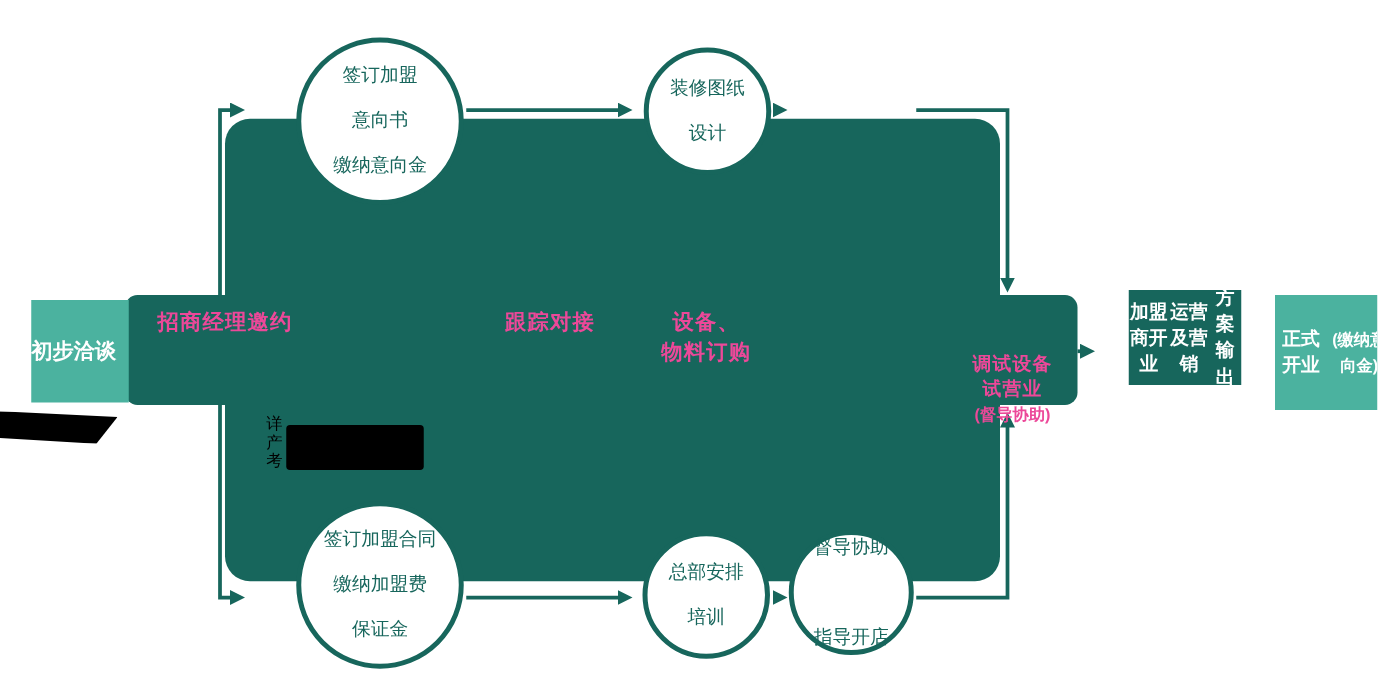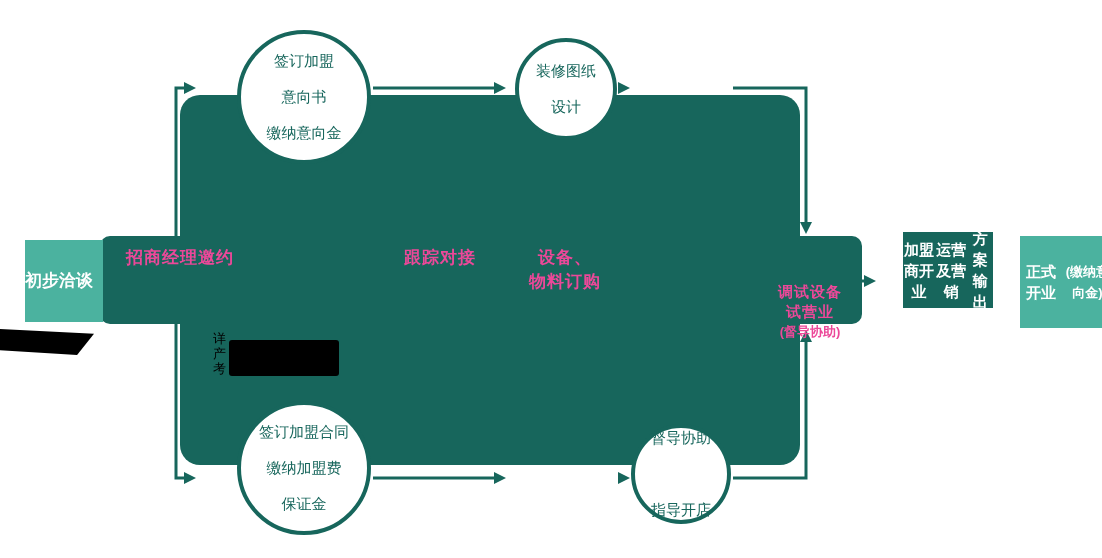--- a/index.html
+++ b/index.html
@@ -96,20 +96,24 @@
   <div class="abs circle" style="left:515px;top:38px;width:102px;height:102px;">
     <span class="l">装修图纸</span>
     <span class="l">设计</span>
   </div>
 
   <div class="abs circle" style="left:237px;top:401px;width:134px;height:134px;">
     <span class="l">签订加盟合同</span>
     <span class="l">缴纳加盟费</span>
     <span class="l">保证金</span>
   </div>
+  <div class="abs circle" style="left:514px;top:425px;width:102px;height:102px;">
+    <span class="l">总部安排</span>
+    <span class="l">培训</span>
+  </div>
   <div class="abs circle" style="left:631px;top:424px;width:100px;height:100px;justify-content:space-between;">
     <span class="l">督导协助</span>
     <span class="l">指导开店</span>
   </div>
 
   <div class="abs box dark-bg end-box" style="left:878px;top:232px;width:90px;height:76px;">
     <span class="l">加盟商开业</span>
     <span class="l">运营及营销</span>
     <span class="l">方案输出</span>
   </div>

